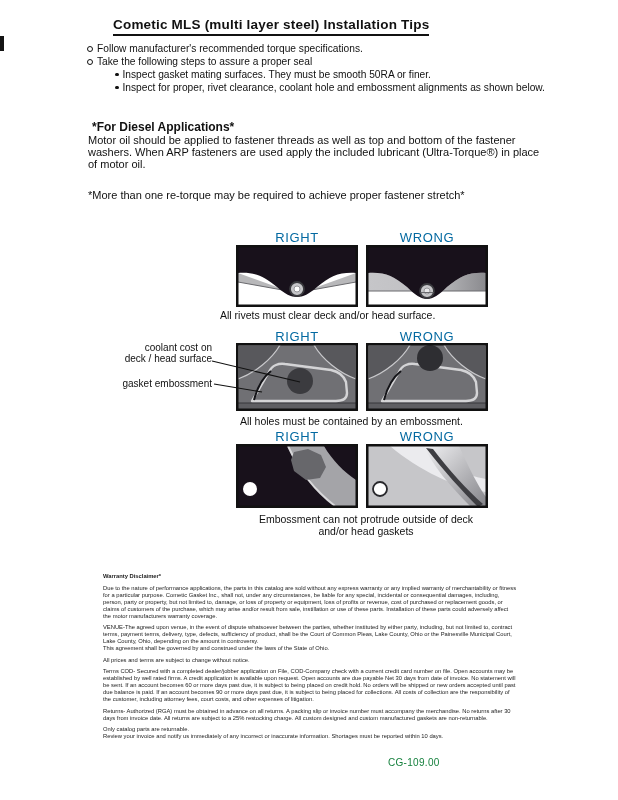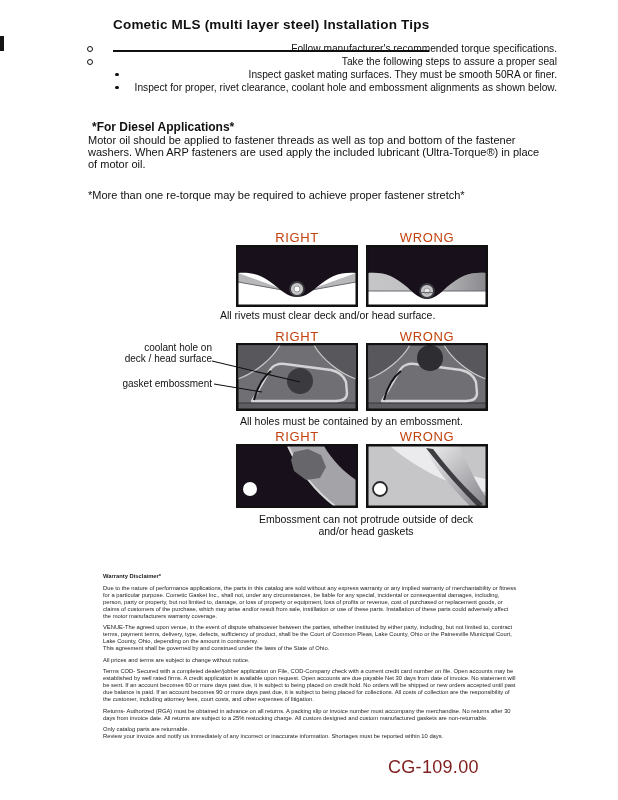--- a/index.html
+++ b/index.html
@@ -1,42 +1,42 @@
 <!DOCTYPE html>
 <html style="--c-ink: #111111; --c-diagram_black: #18111b; --c-gray_light: #b8b8ba; --c-gray_mid: #707074; --c-gray_dark: #58585c; --c-hole_dark: #3b3b3f; --c-emboss_light: #d4d4d6; --c-panel_light_bg: #c6c6c9; --c-band_gray: #a4a4a8;"><head>
 <meta charset="utf-8">
 <style>
   html,body{margin:0;padding:0;background:#fff;}
   .page{position:relative;width:618px;height:800px;background:#fff;overflow:hidden;
         font-family:"Liberation Sans","DejaVu Sans",sans-serif;color:var(--c-ink,#111);}
   .edge-mark{position:absolute;left:0;top:36px;width:4px;height:15px;background:#141414;}
   .title{position:absolute;left:113px;top:17px;margin:0;font-size:13.5px;font-weight:bold;
-         letter-spacing:.2px;border-bottom:2px solid var(--c-ink,#111);padding-bottom:18px;}
+         letter-spacing:.2px;border-bottom:2px solid var(--c-ink,#111);padding-bottom:2px;}
   .tips{position:absolute;left:87px;top:42px;width:470px;font-size:10.2px;line-height:13px;}
-  .tip{display:flex;align-items:flex-start;justify-content:space-between;}
+  .tip{display:flex;align-items:flex-start;}
   .tip .circ{flex:0 0 auto;width:4px;height:4px;border:1px solid var(--c-ink,#111);border-radius:50%;
              margin:4px 4px 0 0;}
   .tip.sub{margin-left:28px;}
   .tip .dot{flex:0 0 auto;width:3.5px;height:3.5px;background:var(--c-ink,#111);border-radius:50%;
             margin:4.5px 4px 0 0;}
   .h2{position:absolute;left:88px;top:116px;margin:4px;font-size:12px;font-weight:bold;}
   .para{position:absolute;left:88px;width:455px;margin:0;font-size:11px;line-height:12px;}
   .p1{top:134px;} .p2{top:164px;} .p3{top:189px;}
   .dg-head{position:absolute;left:236px;width:252px;display:flex;gap:8px;}
-  .dg-head span{flex:1;text-align:center;font-size:13px;letter-spacing:.6px;color:#c2410c;}
+  .dg-head span{flex:1;text-align:center;font-size:13px;letter-spacing:.6px;color:#0369a1;}
   .dg-row{position:absolute;left:236px;display:flex;gap:8px;}
   .dg-row svg{display:block;}
   .dg-cap{position:absolute;margin:0;font-size:10.5px;line-height:12px;}
   .lbl{position:absolute;left:96px;width:116px;text-align:right;font-size:10px;line-height:10.5px;}
   .leads{position:absolute;left:96px;top:338px;pointer-events:none;z-index:5;}
   .fine{position:absolute;left:103px;top:573px;width:414px;font-size:5.8px;line-height:7px;color:#1c1c1c;}
   .fine p{margin:0 0 4.5px 0;}
   .fine p.tight{margin-top:-4.5px;}
   .fine .fp-head{font-weight:bold;margin-bottom:4.5px;}
-  .footer-code{position:absolute;left:388px;top:757px;font-size:18px;letter-spacing:.3px;color:#7f1d1d;}
+  .footer-code{position:absolute;left:388px;top:757px;font-size:10px;letter-spacing:.3px;color:#15803d;}
 </style>
 </head>
 <body>
 
 <div class="page">
 
   <div class="edge-mark"></div>
 
   <h1 class="title">Cometic MLS (multi layer steel) Installation Tips</h1>
 
@@ -93,21 +93,21 @@
       <path d="M2,2 H120 V28 C103,27 95,31 81,42 C73,50 67,54 61,54 C55,54 49,50 41,42 C27,31 19,27 2,28 Z" fill="var(--c-diagram_black,#18111b)"></path>
       <circle cx="61" cy="46" r="7" fill="#c6c6c9" stroke="#3a3a3e" stroke-width="1.8"></circle>
       <circle cx="61" cy="46" r="3" fill="#e8e8ea" stroke="#97979b" stroke-width="1"></circle>
       <path d="M54.5,47.5 H67.5" stroke="#6a6a6e" stroke-width="1"></path>
       <rect x="1.25" y="1.25" width="119.5" height="59.5" fill="none" stroke="var(--c-ink,#111)" stroke-width="2.5"></rect>
     </svg>
   </div>
   <p class="dg-cap" style="left:220px;top:309px;">All rivets must clear deck and/or head surface.</p>
 
   <div class="lbl" style="top:343px;">
-    <div>coolant hole on</div>
+    <div>coolant cost on</div>
     <div>deck / head surface</div>
   </div>
   <div class="lbl" style="top:379px;text-align:right;">gasket embossment</div>
   <svg class="leads" width="290" height="70" viewBox="0 0 290 70">
     <path d="M116,23 L204,44" stroke="#111" stroke-width="1.2" fill="none"></path>
     <path d="M118,46 L166,54" stroke="#111" stroke-width="1.2" fill="none"></path>
   </svg>
   <div class="dg-head" style="top:329px;">
     <span>RIGHT</span>
     <span>WRONG</span>

